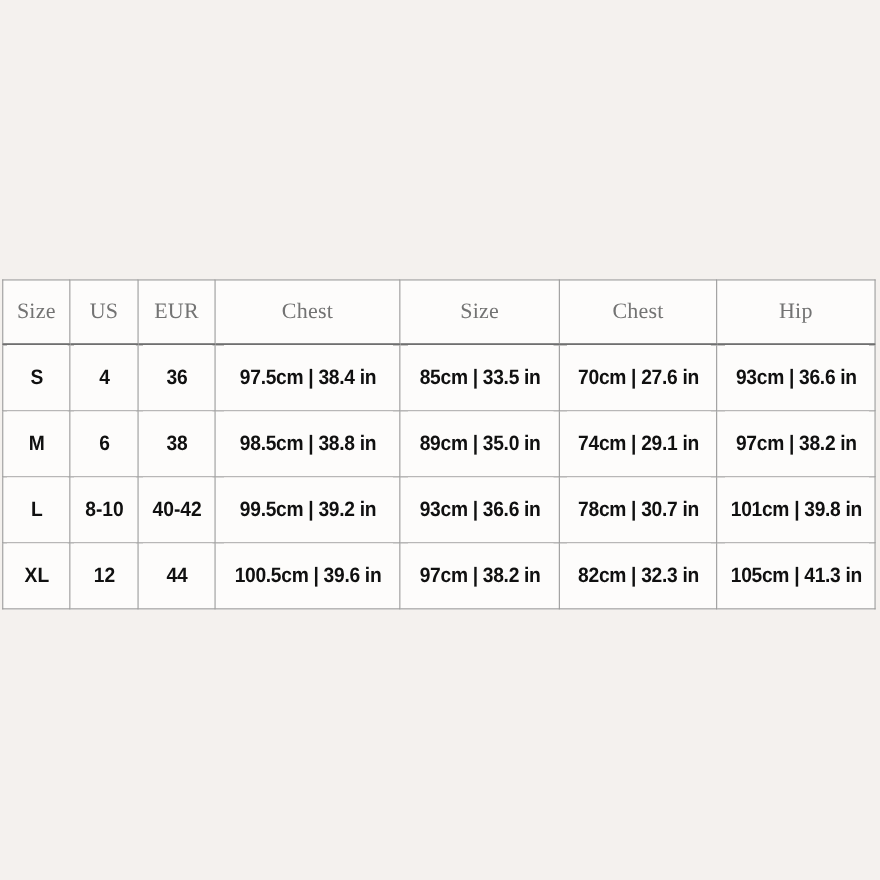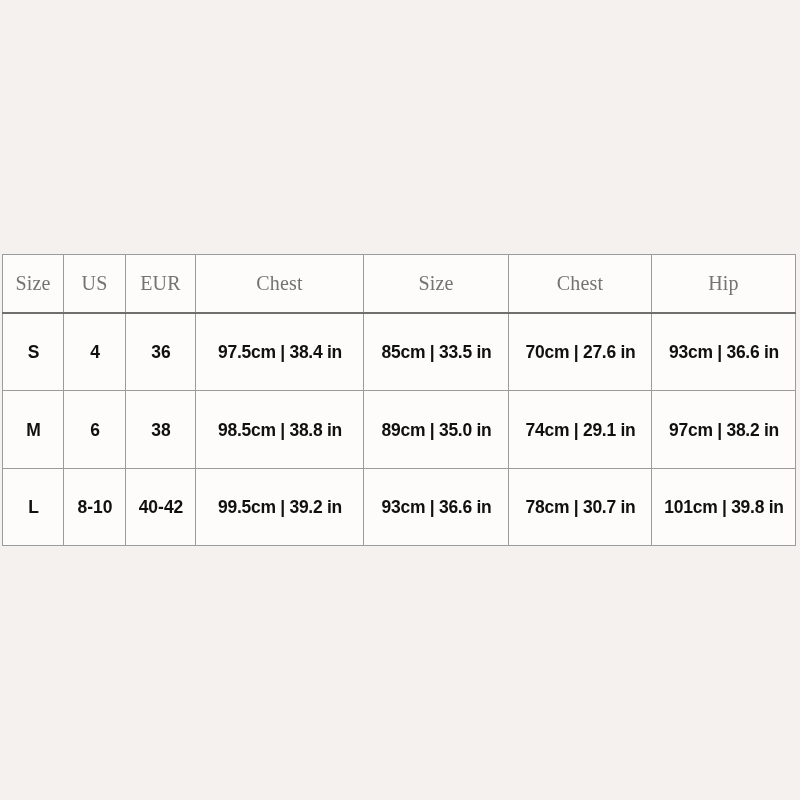--- a/index.html
+++ b/index.html
@@ -124,15 +124,24 @@
       </tr>
       <tr>
         <td class="narrow-col">L</td>
         <td class="narrow-col">8-10</td>
         <td class="narrow-col">40-42</td>
         <td>99.5cm | 39.2 in</td>
         <td>93cm | 36.6 in</td>
         <td>78cm | 30.7 in</td>
         <td>101cm | 39.8 in</td>
       </tr>
+      <tr>
+        <td class="narrow-col">XL</td>
+        <td class="narrow-col">12</td>
+        <td class="narrow-col">44</td>
+        <td>100.5cm | 39.6 in</td>
+        <td>97cm | 38.2 in</td>
+        <td>82cm | 32.3 in</td>
+        <td>105cm | 41.3 in</td>
+      </tr>
     </tbody>
   </table>
 </div>
 
 </body></html>

